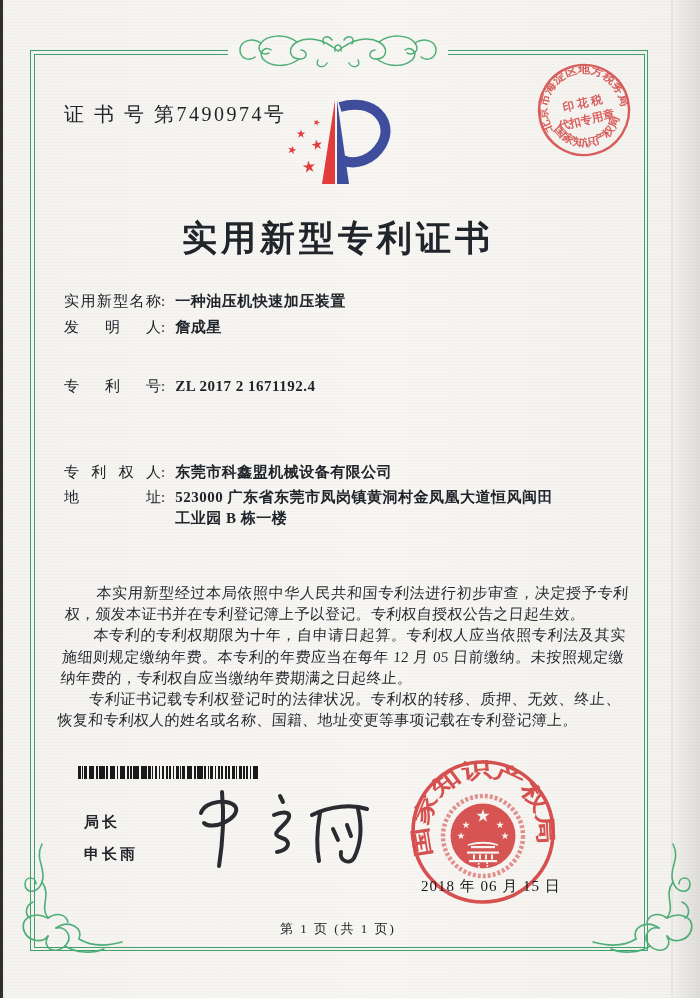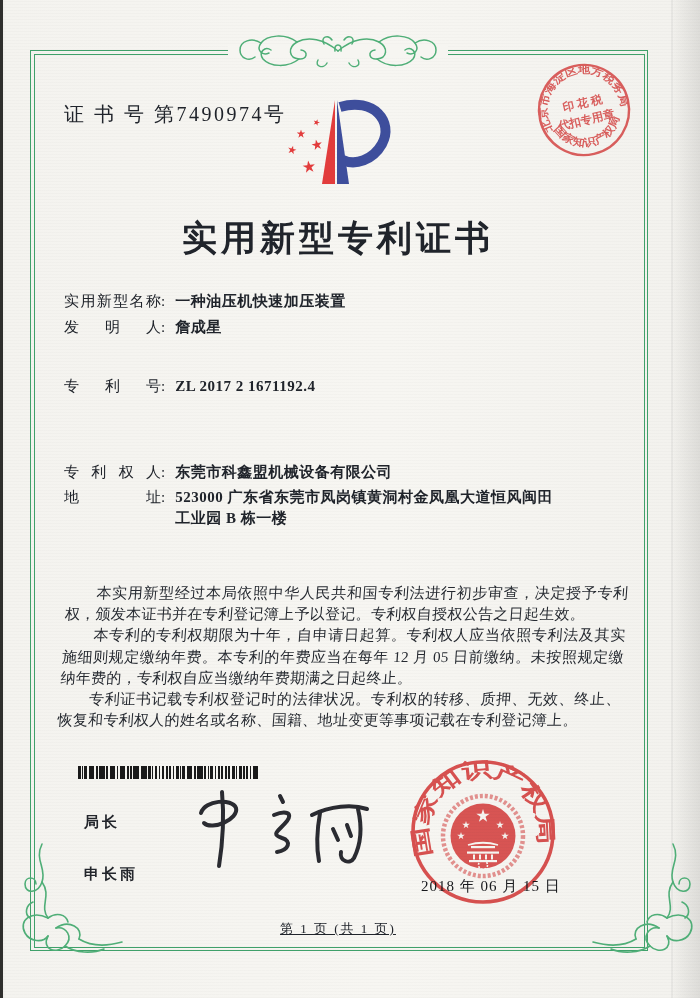--- a/index.html
+++ b/index.html
@@ -51,29 +51,29 @@
 
   .barcode{position:absolute;left:78px;top:766px;width:180px;height:13px;z-index:3;
     background-image:
       repeating-linear-gradient(90deg,#1a1a1a 0 1.5px,transparent 1.5px 3.5px),
       repeating-linear-gradient(90deg,#1a1a1a 0 1px,transparent 1px 6.5px),
       repeating-linear-gradient(90deg,#1a1a1a 0 2.5px,transparent 2.5px 11px);}
 
   .signer{position:absolute;left:84px;z-index:3;font-family:"Liberation Sans","DejaVu Sans",sans-serif;
           font-size:15px;font-weight:700;letter-spacing:3px;color:#23262c;}
   .signer.t1{top:813px;}
-  .signer.t2{top:865px;}
+  .signer.t2{top:845px;}
   .signature{position:absolute;left:192px;top:786px;z-index:3;}
 
   .seal{position:absolute;left:402px;top:754px;z-index:4;opacity:.92;mix-blend-mode:multiply;}
   .seal-date{position:absolute;left:421px;top:877px;z-index:5;font-size:15px;letter-spacing:1px;
              color:#17181c;white-space:nowrap;}
 
   .footer{position:absolute;left:30px;top:920px;width:616px;text-align:center;
-          font-size:13px;letter-spacing:2px;z-index:3;text-decoration:underline;}
+          font-size:13px;letter-spacing:2px;z-index:3;}
 </style>
 </head>
 <body>
 
 <div class="page">
 
   <div class="scan-edge"></div>
   <div class="fold-line"></div>
 
   <div class="frame">

